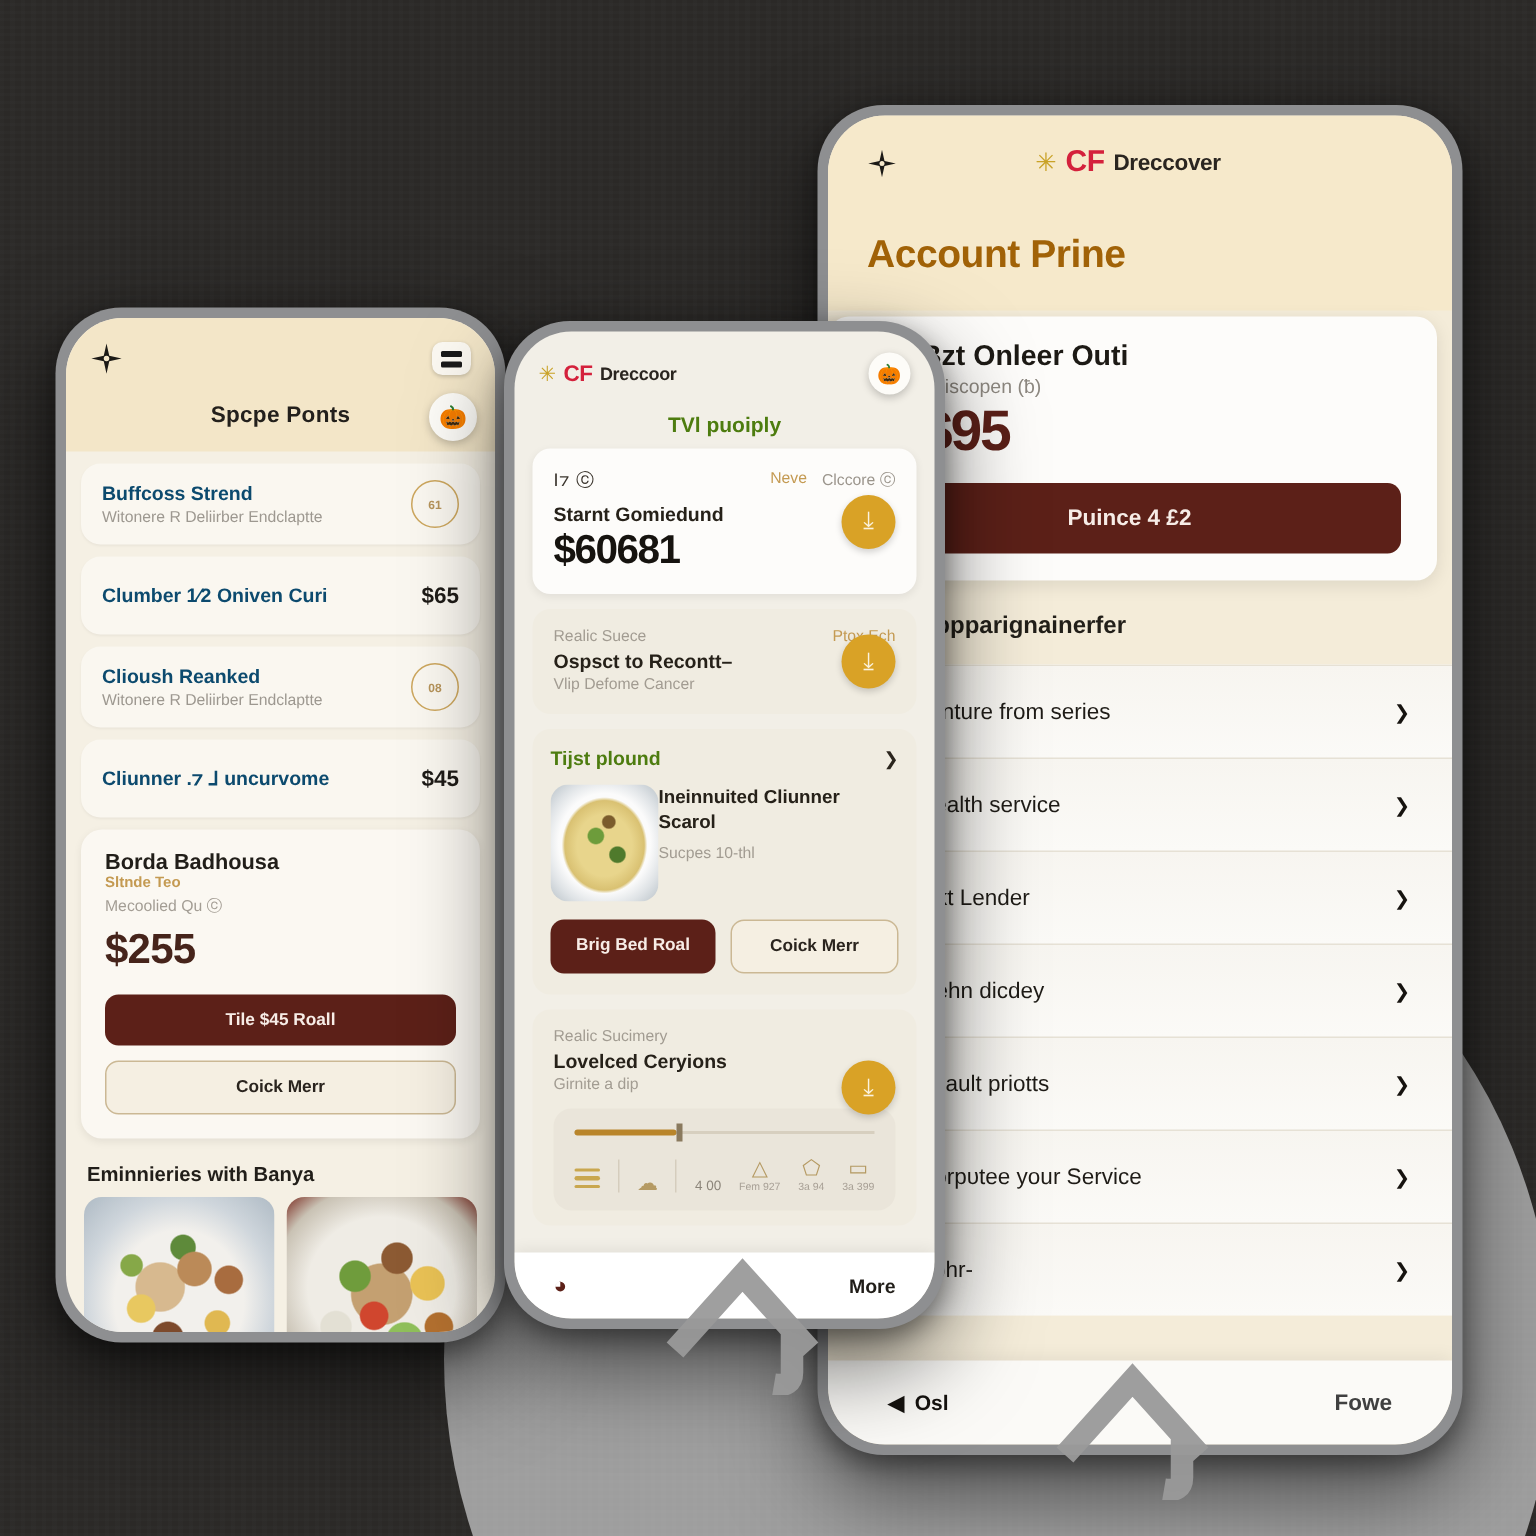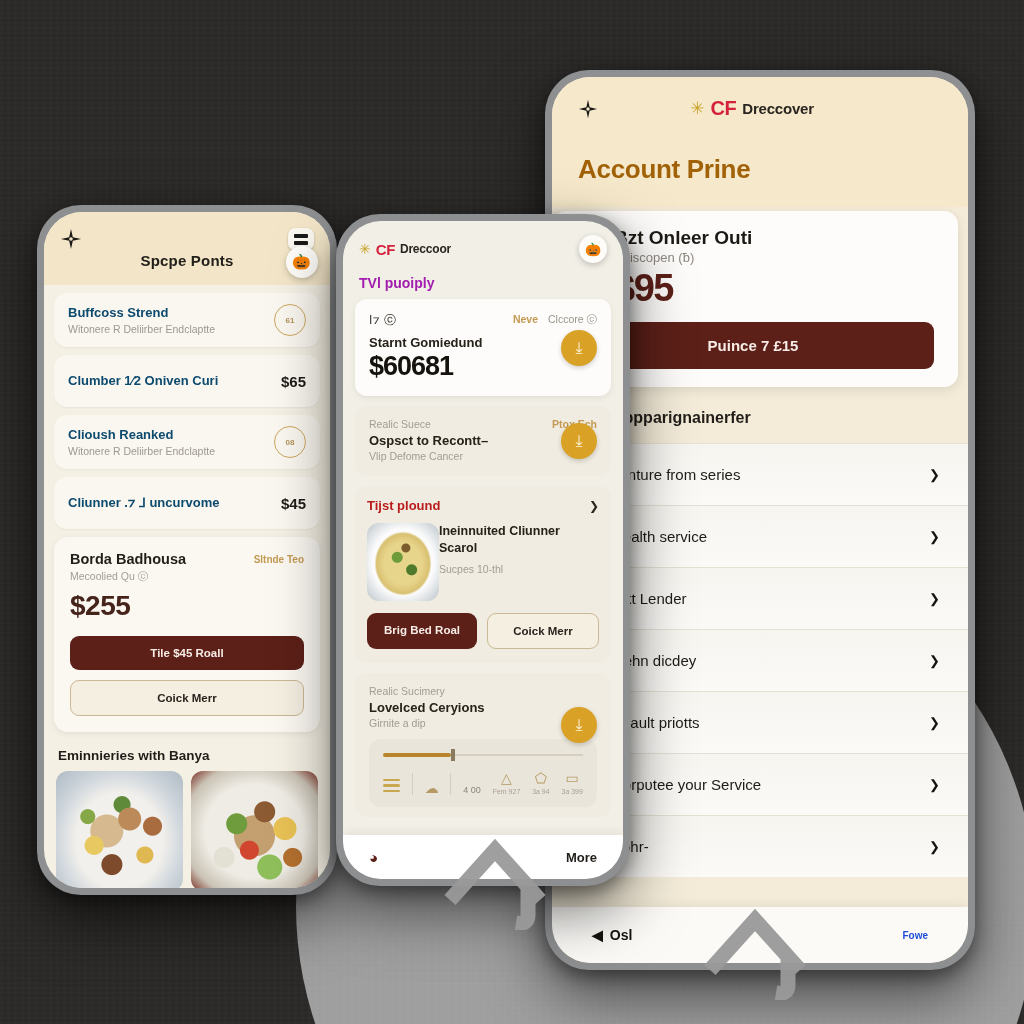--- a/index.html
+++ b/index.html
@@ -53,21 +53,21 @@
   }
   .l-topbar { display: flex; align-items: center; justify-content: space-between; height: 26px; }
   .star-icon { width: 22px; height: 22px; }
   .menu-chip {
     width: 26px; height: 22px; border-radius: 7px;
     background: #fbf8f1; display: flex; flex-direction: column;
     align-items: center; justify-content: center; gap: 3px;
     box-shadow: 0 1px 3px rgba(0,0,0,0.2);
   }
   .menu-chip i { display: block; width: 14px; height: 4px; background: #191919; border-radius: 1px; }
-  .l-title-row { display: flex; align-items: center; justify-content: center; margin-top: 0; position: relative; }
+  .l-title-row { display: flex; align-items: center; justify-content: center; margin-top: 16px; position: relative; }
   .l-title { font-size: 15px; font-weight: 700; color: #23201c; letter-spacing: .2px; }
   .avatar-badge {
     position: absolute; right: -4px; top: -6px;
     width: 32px; height: 32px; border-radius: 50%;
     background: #fdfcf8; display: flex; align-items: center; justify-content: center;
     box-shadow: 0 2px 6px rgba(0,0,0,0.22);
     font-size: 15px;
   }
 
   .l-list { padding: 8px 10px 0 10px; }
@@ -86,21 +86,21 @@
     width: 32px; height: 32px; border-radius: 50%;
     border: 1.5px solid #cda75e; display: flex; align-items: center; justify-content: center;
     font-size: 8px; color: #b7945a; font-weight: 700; flex: 0 0 auto;
   }
 
   .l-card {
     background: #fbf8f2; border-radius: 14px; margin: 2px 10px 0 10px;
     padding: 14px 16px 16px 16px;
     box-shadow: 0 2px 6px rgba(0,0,0,0.07);
   }
-  .l-card-head { display: flex; align-items: center; justify-content: space-between; }
+  .l-card-head { display: flex; align-items: flex-start; justify-content: space-between; flex-direction: column; }
   .l-card-title { font-size: 14.5px; font-weight: 700; color: #211e19; }
   .l-card-tag { font-size: 10px; font-weight: 700; color: #c49a52; }
   .l-card-sub { font-size: 10.5px; color: #a39d94; margin-top: 3px; }
   .l-card-price { font-size: 28px; font-weight: 800; color: #46241b; margin-top: 6px; letter-spacing: -.5px; }
   .l-btns { display: flex; gap: 10px; margin-top: 14px; flex-direction: column; }
   .btn {
     flex: 1; border-radius: 9px; text-align: center;
     font-size: 11.5px; font-weight: 700; padding: 11px 4px;
     cursor: pointer; white-space: nowrap;
   }
@@ -138,52 +138,52 @@
 
   
   #phone-mid { left: 336px; top: 214px; width: 294px; height: 672px; z-index: 5; }
   #phone-mid .screen { background: #f2efe7; }
 
   .m-head { padding: 14px 16px 6px 16px; display: flex; align-items: center; justify-content: space-between; }
   .brand { display: flex; align-items: center; gap: 5px; }
   .brand-mark { font-size: 14px; color: #c9a227; }
   .brand-c { font-size: 15px; font-weight: 800; color: #d4213c; letter-spacing: -.4px; }
   .brand-rest { font-size: 12px; font-weight: 700; color: #2a2520; letter-spacing: -.2px; }
-  .m-section-title { font-size: 14px; font-weight: 700; color: #a21caf; padding: 6px 16px 8px 16px; }
+  .m-section-title { font-size: 14px; font-weight: 700; color: #4d7c0f; padding: 6px 16px 8px 16px; text-align: center; }
 
   .m-card-white {
     background: #fdfcfa; border-radius: 12px; margin: 0 12px 10px 12px;
     padding: 12px 14px 14px 14px; position: relative;
     box-shadow: 0 2px 6px rgba(0,0,0,0.07);
   }
   .m-card-beige {
     background: #f0ece1; border-radius: 12px; margin: 0 12px 10px 12px;
     padding: 12px 14px 14px 14px; position: relative;
   }
   .m-meta-row { display: flex; align-items: center; justify-content: space-between; font-size: 10.5px; }
   .m-meta-left { font-size: 12px; color: #3a342c; letter-spacing: .5px; }
   .m-meta-right { display: flex; gap: 10px; }
-  .m-tag-gold { color: #c49a52; font-weight: 700; text-align: center; }
+  .m-tag-gold { color: #c49a52; font-weight: 400; text-align: center; }
   .m-tag-gray { color: #9b958c; }
   .m-big-title { font-size: 13px; font-weight: 700; color: #262119; margin-top: 6px; }
   .m-big-num { font-size: 27px; font-weight: 800; color: #16130f; letter-spacing: -1px; margin-top: 1px; }
   .m-sub-label { font-size: 10.5px; color: #a29c92; }
   .m-sub-title { font-size: 13px; font-weight: 700; color: #262119; margin-top: 3px; }
   .m-sub-note { font-size: 10.5px; color: #a29c92; margin-top: 2px; }
   .gold-fab {
     position: absolute; right: 14px; top: 50%; transform: translateY(-50%);
     width: 36px; height: 36px; border-radius: 50%;
     background: #d9a226; display: flex; align-items: center; justify-content: center;
     color: #fbf3df; font-size: 16px;
     box-shadow: 0 2px 5px rgba(0,0,0,0.18);
   }
 
   .m-panel { background: #f0ece1; border-radius: 12px; margin: 0 12px 10px 12px; padding: 12px 12px 14px 12px; }
   .m-panel-head { display: flex; align-items: center; justify-content: space-between; }
-  .m-panel-title { font-size: 13px; font-weight: 700; color: #b91c1c; }
+  .m-panel-title { font-size: 13px; font-weight: 700; color: #4d7c0f; }
   .chev { font-size: 12px; color: #2b251d; }
   .m-item { display: flex; margin-top: 10px; }
   .m-thumb {
     width: 72px; height: 78px; border-radius: 12px; flex: 0 0 auto;
     background:
       radial-gradient(circle at 42% 44%, #6d9c3b 0 5px, transparent 6px),
       radial-gradient(circle at 62% 60%, #4f7a2c 0 5px, transparent 6px),
       radial-gradient(circle at 54% 32%, #7b5c2c 0 4px, transparent 5px),
       radial-gradient(ellipse at 50% 52%, #e8d58c 0 36%, #d9c172 52%, transparent 56%),
       radial-gradient(ellipse at 50% 50%, #fbfbfb 0 60%, #dfe3e6 78%, #b9c2c8 100%);
@@ -259,21 +259,21 @@
   .acc-chev { font-size: 13px; color: #16130f; }
   .r-acc-wrap { background: #faf8f4; border-radius: 12px 0 0 0; margin-left: 0; overflow: hidden; }
 
   .r-bottom-nav {
     position: absolute; left: 0; right: 0; bottom: 0; height: 56px;
     background: #fbfaf7; display: flex; align-items: center; justify-content: space-between;
     padding: 0 40px; border-radius: 0 0 38px 38px;
     box-shadow: 0 -2px 12px rgba(0,0,0,0.07);
   }
   .r-nav-left { display: flex; align-items: center; gap: 7px; font-size: 14px; font-weight: 700; color: #15120e; }
-  .r-nav-right { font-size: 10px; font-weight: 700; color: #1d4ed8; }
+  .r-nav-right { font-size: 15px; font-weight: 700; color: #404040; }
 
   
   .watermark {
     position: absolute; z-index: 8; pointer-events: none;
     stroke: #9a9a9a; fill: none; stroke-width: 15; opacity: .95;
   }
 </style>
 </head>
 <body>
 
@@ -300,21 +300,21 @@
 
     <div class="r-card">
       <div class="r-card-head">
         <div class="r-av">🎃</div>
         <div>
           <div class="r-card-title">Bzt Onleer Outi</div>
           <div class="r-card-sub">Eniscopen (ƀ)</div>
           <div class="r-card-price">$95</div>
         </div>
       </div>
-      <div class="r-cta">Puince 7 £15</div>
+      <div class="r-cta">Puince 4 £2</div>
     </div>
 
     <div class="r-sec-title">Uppparignainerfer</div>
 
     <div class="r-acc-wrap">
       <div class="acc-item">
         <span class="acc-label">Jonture from series</span>
         <span class="acc-chev">❯</span>
       </div>
       <div class="acc-item">

